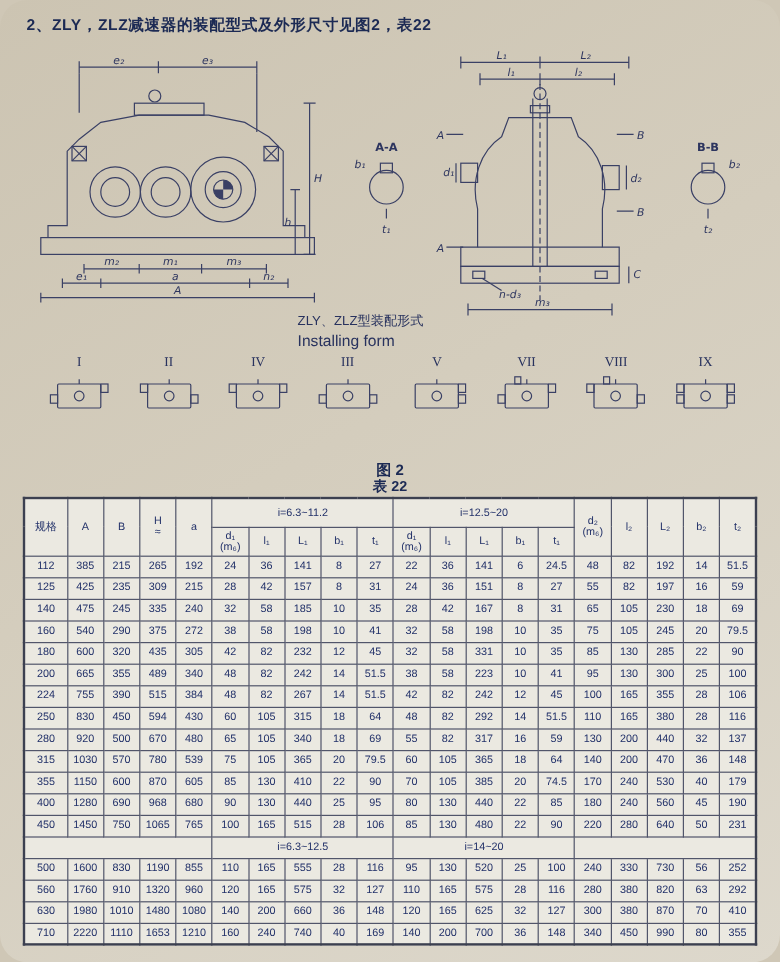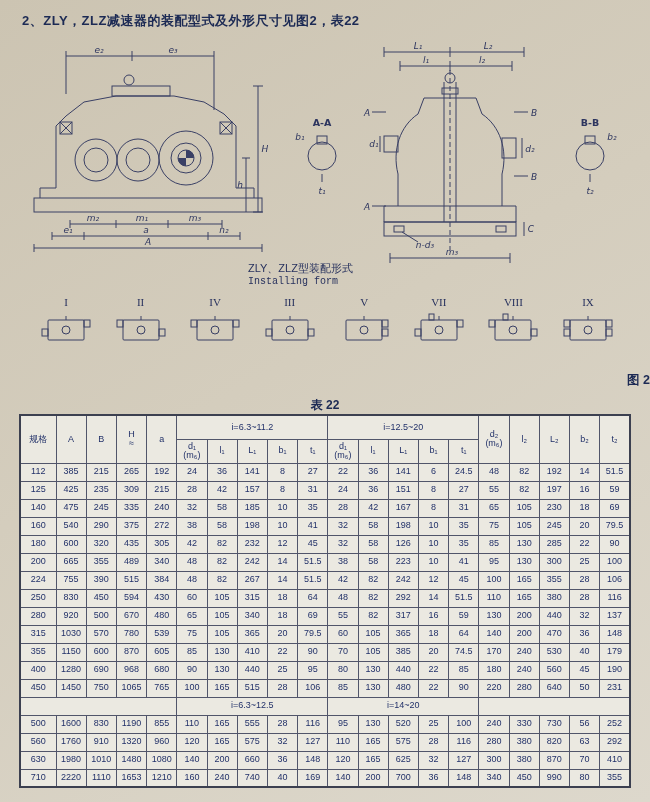--- a/index.html
+++ b/index.html
@@ -1,41 +1,41 @@
 <!DOCTYPE html>
 <html><head>
 <meta charset="utf-8">
 <style>
   * { margin:0; padding:0; box-sizing:border-box; }
   html,body { width:650px; height:802px; overflow:hidden; }
   body { font-family:"Liberation Sans", sans-serif; background:#cfc7b6; }
   .page { position:relative; width:650px; height:802px;
-          background:linear-gradient(150deg,#ccc4b2 0%,#d4cdbd 45%,#ddd8cc 100%); }
+          background:linear-gradient(150deg,#ccc4b2 0%,#d4cdbd 45%,#ddd8cc 100%);border-radius:23px; }
   .title { position:absolute; left:22px; top:12px; font-size:13px; font-weight:bold;
            color:#1c2a54; letter-spacing:.5px; }
   svg { position:absolute; }
   .svg-front { left:26px; top:40px; width:245px; height:220px; }
   .svg-side  { left:272px; top:36px; width:365px; height:235px; }
   .stroke line,.stroke rect,.stroke circle,.stroke path,.stroke polyline
          { stroke:#3a4065; fill:none; stroke-width:1; }
   .stroke .fill { fill:#3a4065; stroke:none; }
   .stroke .dash { stroke-dasharray:5 3; }
   .lbl text { fill:#2d355f; font-size:9px; font-style:italic; text-anchor:middle;
               font-family:"DejaVu Sans", sans-serif; }
   .lbl text.t { font-style:normal; font-weight:bold; font-size:9.5px; }
   .installing-note { position:absolute; left:248px; top:262px; width:180px; 
                      color:#28325e; font-size:11px; line-height:1.25; }
-  .installing-note .en { font-size:10px;font-family:Liberation Mono, monospace; }
+  .installing-note .en { font-size:13px; }
   .forms-row { position:absolute; left:38px; top:296px; width:578px; display:flex;
                justify-content:space-between; }
   .form-item { width:56px; text-align:center; color:#28325e; }
   .form-item .numeral { font-size:11px; font-family:"Liberation Serif", serif; }
   .form-item svg { position:static; width:50px; height:36px; margin-top:4px; }
   .form-item svg rect,.form-item svg circle,.form-item svg line { stroke:#3a4065; fill:none; }
-  .fig-caption { position:absolute; top:372px; left:0; width:100%; text-align:right;
+  .fig-caption { position:absolute; top:384px; left:0; width:100%; text-align:center;
                  font-weight:bold; font-size:12.5px; color:#1c2a54; }
   .table-caption { position:absolute; top:397px; left:0; width:100%; text-align:center;
                    font-size:12px; color:#1c2a54;font-weight:bold; }
   table { position:absolute; left:19px; top:414px; width:612px; border-collapse:collapse;
           table-layout:fixed; background:#ebe9e1; color:#223169; font-size:9px;
           border:2px solid #3c4050; }
   th,td { border:1px solid #51556a; text-align:center; vertical-align:middle;
           padding:0; overflow:hidden; line-height:1.05; font-weight:normal; }
   thead th { white-space:pre-line; height:24px; }
   tbody th, tbody td { height:18px; }
@@ -406,21 +406,21 @@
           <td>320</td>
           <td>435</td>
           <td>305</td>
           <td>42</td>
           <td>82</td>
           <td>232</td>
           <td>12</td>
           <td>45</td>
           <td>32</td>
           <td>58</td>
-          <td>126</td>
+          <td>331</td>
           <td>10</td>
           <td>35</td>
           <td>85</td>
           <td>130</td>
           <td>285</td>
           <td>22</td>
           <td>90</td>
         </tr>
         <tr>
           <th>200</th>

